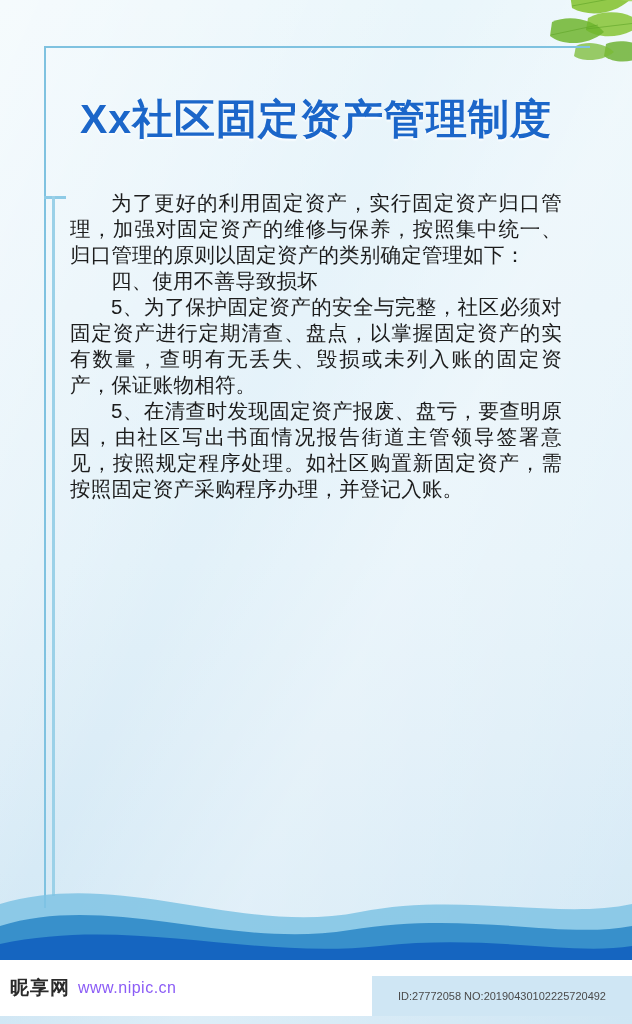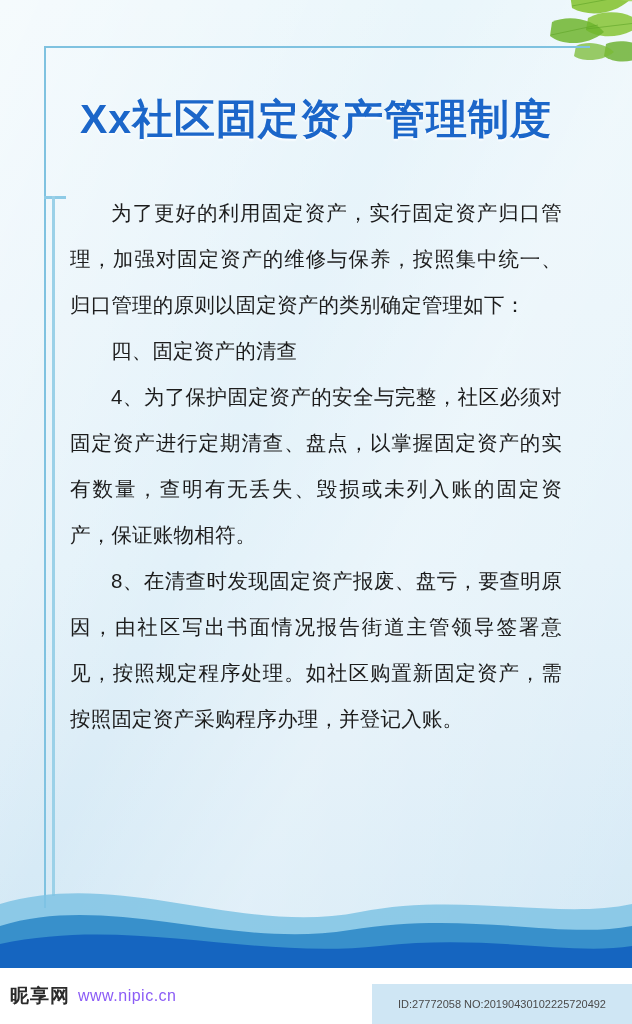--- a/index.html
+++ b/index.html
@@ -73,21 +73,21 @@
     position: absolute;
     left: 0;
     bottom: 56px;
     width: 632px;
     height: 160px;
     pointer-events: none;
   }
   .footer {
     position: absolute;
     left: 0;
-    bottom: 0;
+    bottom: 8px;
     width: 632px;
     height: 56px;
     background: #ffffff;
     display: flex;
     align-items: center;
     justify-content: space-between;
     box-sizing: border-box;
     padding: 0 14px 0 10px;
   }
   .brand {
@@ -133,21 +133,21 @@
     letter-spacing: 1px;
     font-family: "Liberation Sans", sans-serif;
     text-shadow: 0 2px 2px rgba(255,255,255,0.8);
   }
   .body-text {
     position: absolute;
     top: 190px;
     left: 70px;
     width: 492px;
     font-size: 20.5px;
-    line-height: 46px;
+    line-height: 26px;
     color: #1c1c1c;
     font-family: "Liberation Sans", sans-serif;
     letter-spacing: 0.2px;
   }
   .para {
     margin: 0;
     text-indent: 2em;
     text-align: justify;
   }
 </style>
@@ -176,23 +176,23 @@
 
   <div class="frame-line frame-v"></div>
   <div class="frame-line frame-h-top"></div>
   <div class="frame-accent"></div>
   <div class="frame-line frame-v2"></div>
 
   <div class="title">Xx社区固定资产管理制度</div>
 
   <div class="body-text">
     <p class="para">为了更好的利用固定资产，实行固定资产归口管理，加强对固定资产的维修与保养，按照集中统一、归口管理的原则以固定资产的类别确定管理如下：</p>
-    <p class="para">四、固定资产的清查</p>
-    <p class="para">4、为了保护固定资产的安全与完整，社区必须对固定资产进行定期清查、盘点，以掌握固定资产的实有数量，查明有无丢失、毁损或未列入账的固定资产，保证账物相符。</p>
-    <p class="para">8、在清查时发现固定资产报废、盘亏，要查明原因，由社区写出书面情况报告街道主管领导签署意见，按照规定程序处理。如社区购置新固定资产，需按照固定资产采购程序办理，并登记入账。</p>
+    <p class="para">四、使用不善导致损坏</p>
+    <p class="para">5、为了保护固定资产的安全与完整，社区必须对固定资产进行定期清查、盘点，以掌握固定资产的实有数量，查明有无丢失、毁损或未列入账的固定资产，保证账物相符。</p>
+    <p class="para">5、在清查时发现固定资产报废、盘亏，要查明原因，由社区写出书面情况报告街道主管领导签署意见，按照规定程序处理。如社区购置新固定资产，需按照固定资产采购程序办理，并登记入账。</p>
   </div>
 
   <svg class="waves" viewBox="0 0 632 160" preserveAspectRatio="none">
     <path d="M0 96 C120 60 240 128 360 104 C460 84 560 112 632 96 L632 160 L0 160 Z" fill="#7fc3e4" opacity="0.85"></path>
     <path d="M0 118 C110 84 230 142 350 122 C470 102 560 132 632 118 L632 160 L0 160 Z" fill="#2f89c8" opacity="0.9"></path>
     <path d="M0 136 C130 108 250 152 380 138 C490 126 570 148 632 138 L632 160 L0 160 Z" fill="#1565c0"></path>
   </svg>
 
   <div class="footer">
     <div class="brand">

